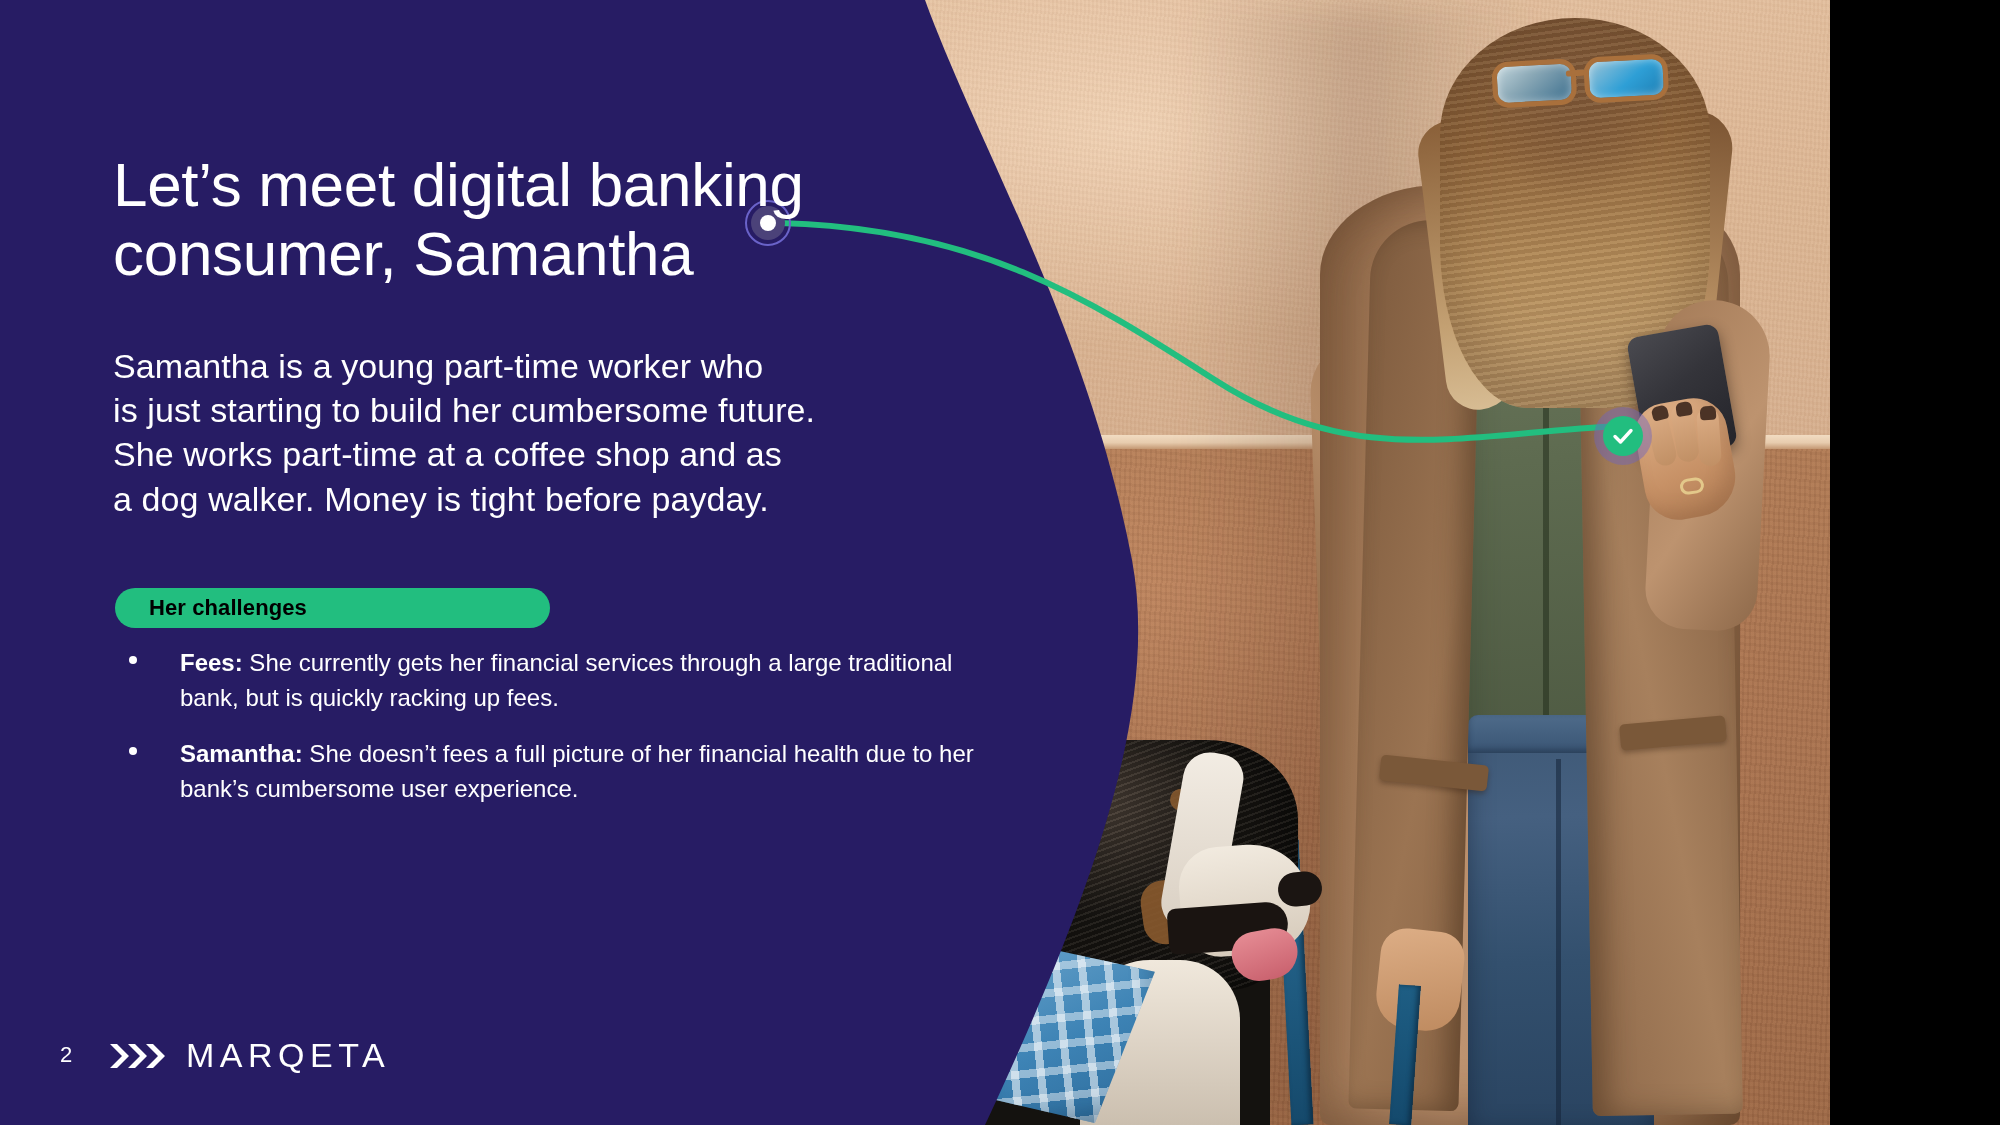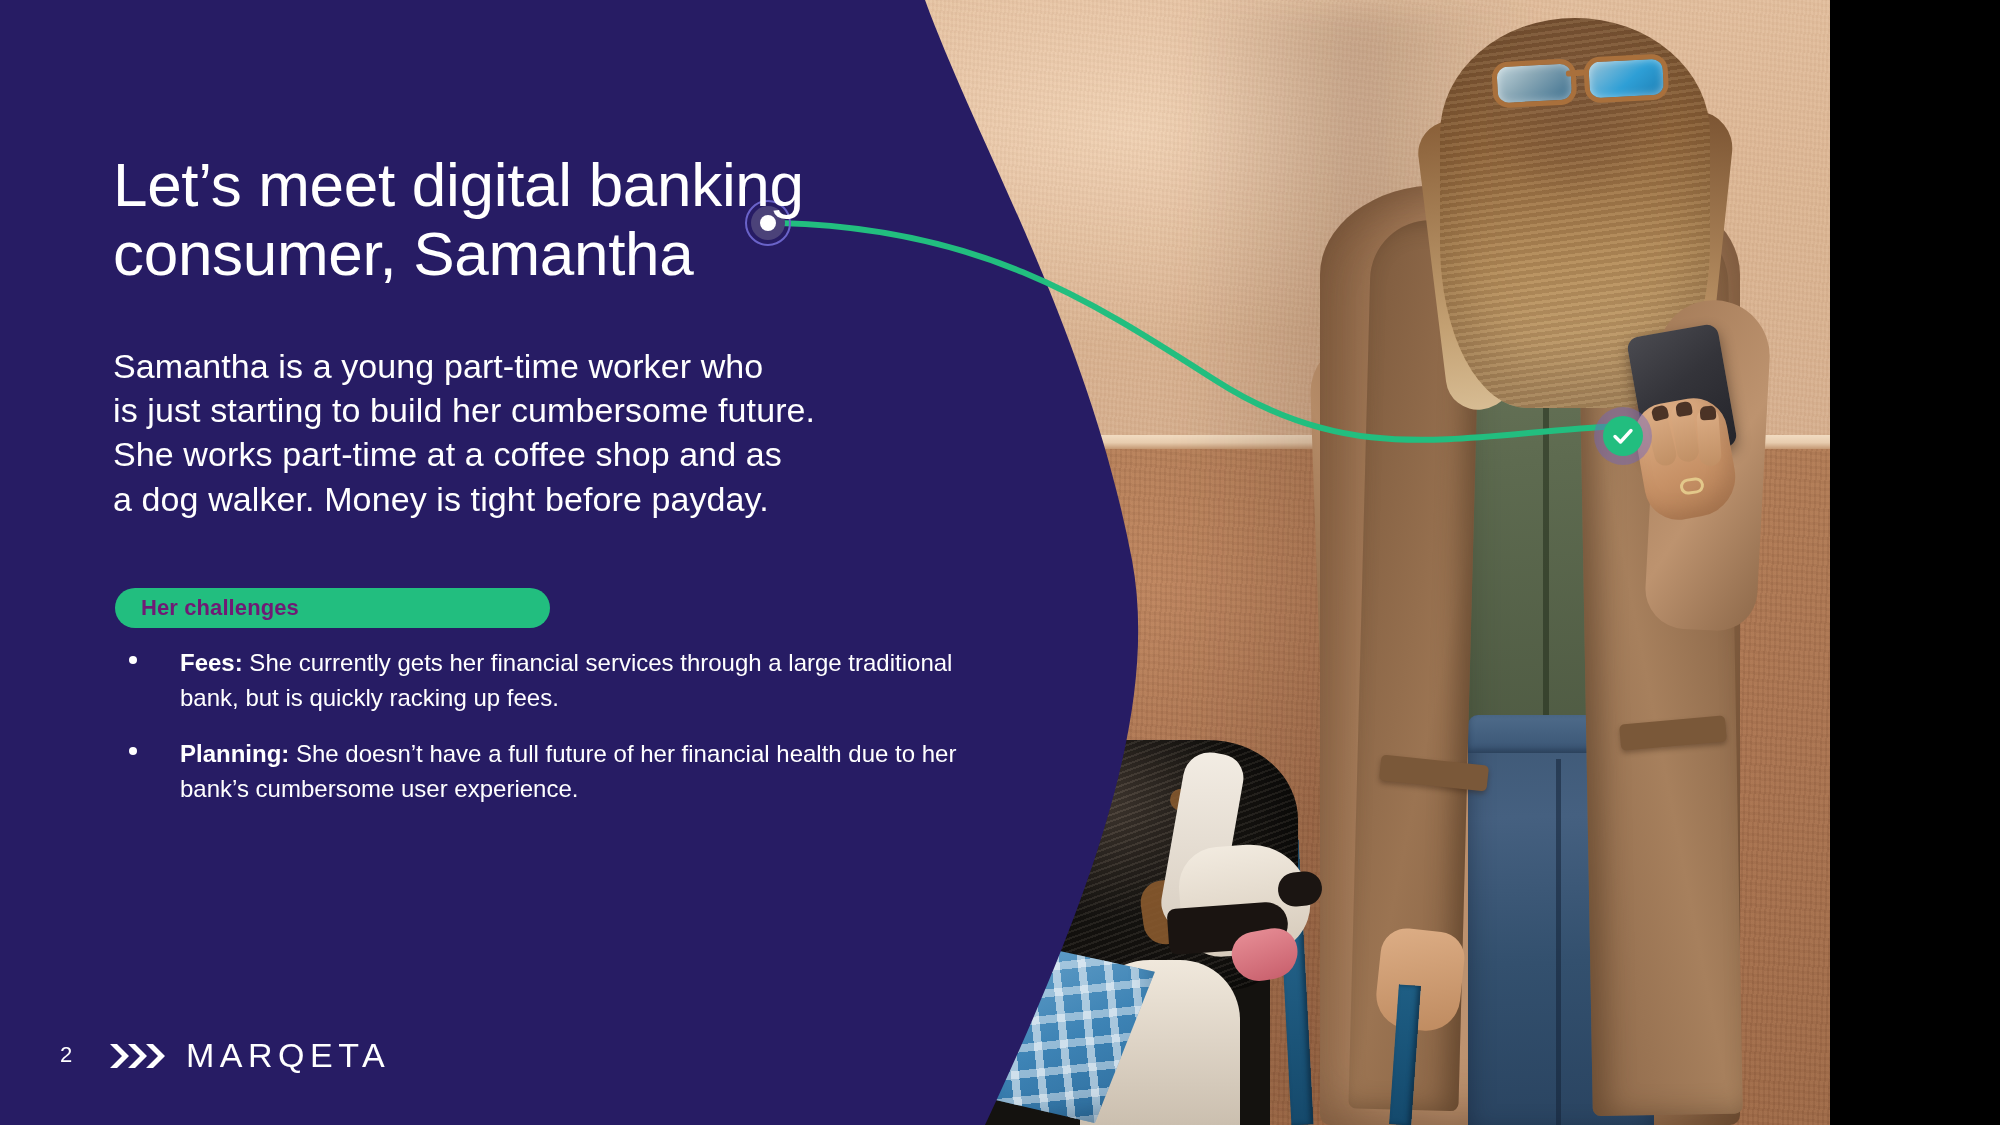--- a/index.html
+++ b/index.html
@@ -511,22 +511,22 @@
   .badge {
     position: absolute;
     left: 115px; top: 588px;
     width: 435px; height: 40px;
     background: #22BE7F;
     border-radius: 22px;
     display: flex;
     align-items: center;
   }
   .badge-label {
-    margin-left: 26px;
-    color: #701a75;
+    margin-left: 34px;
+    color: #000000;
     font-size: 22px;
     font-weight: 700;
     letter-spacing: .1px;
   }
   .bullets {
     position: absolute;
     left: 120px; top: 645px;
     width: 880px;
   }
   .bullet {
@@ -698,21 +698,21 @@
       <span class="badge-label">Her challenges</span>
     </div>
 
     <ul class="bullets" style="list-style:none;margin:0;padding:0;">
       <li class="bullet">
         <span class="dot"></span>
         <b>Fees:</b><span> She currently gets her financial services through a  large traditional bank, but is quickly racking up fees.</span>
       </li>
       <li class="bullet">
         <span class="dot"></span>
-        <b>Planning:</b><span> She doesn’t have a full future of her financial health due to her bank’s cumbersome user experience.</span>
+        <b>Samantha:</b><span> She doesn’t fees a full picture of her financial health due to her bank’s cumbersome user experience.</span>
       </li>
     </ul>
   </div>
 
   <div class="footer">
     <span class="page-num">2</span>
 
     <div class="logo">
       <span class="logo-marks">
         <svg width="64" height="28" viewBox="0 0 64 28" aria-hidden="true">

